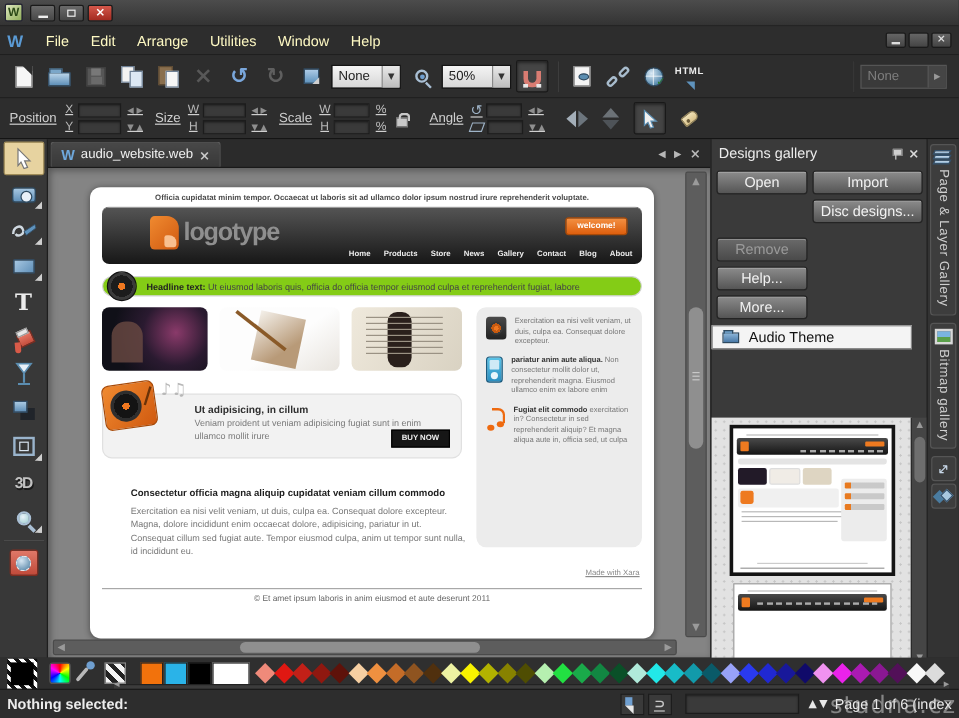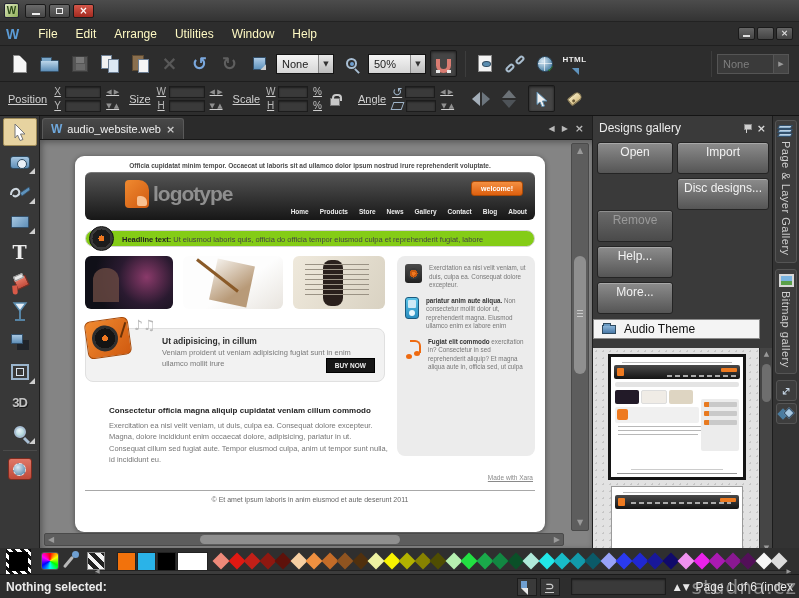--- a/index.html
+++ b/index.html
@@ -220,21 +220,21 @@
 
   
   .gallery { position:absolute; left:592px; top:116px; width:180px; height:442px; background:#3a3a3a; border-left:1px solid #1e1e1e; z-index:1; }
   .gal-header { height:24px; display:flex; align-items:center; padding:0 6px; gap:6px; }
   .gal-title { flex:1; font:12px "Liberation Sans",sans-serif; color:#ececec; }
   .ic-pin { width:8px; height:8px; position:relative; }
   .ic-pin:before { content:""; position:absolute; left:1px; top:0; width:6px; height:4px; background:#cfcfcf; border:1px solid #888; }
   .ic-pin:after { content:""; position:absolute; left:3px; top:4px; width:1px; height:5px; background:#cfcfcf; }
   .gal-x { color:#d8d8d8; font:bold 11px/11px "DejaVu Sans",sans-serif; }
   .gal-btns { display:grid; grid-template-columns:76px 92px; gap:4px; padding:2px 4px; }
-  .gbtn { height:32px; border:1px solid #242424; border-radius:3px; background:linear-gradient(#8c8c8c,#555);
+  .gbtn { height:20px; border:1px solid #242424; border-radius:3px; background:linear-gradient(#8c8c8c,#555);
     color:#f2f2f2; font:12px/18px "Liberation Sans",sans-serif; text-align:center; box-shadow:inset 0 1px 0 rgba(255,255,255,.25); }
   .gbtn.dis { background:linear-gradient(#6a6a6a,#4a4a4a); color:#9a9a9a;margin-top:32px; }
   .gal-folder { margin-top:3px; height:20px; background:#f4f4f4; border:1px solid #8a8a8a; display:flex; align-items:center; gap:8px; padding:0 8px; width:167px; }
   .ic-folder-sm { width:14px; height:9px; background:linear-gradient(#8ab4d8,#4a7aa8); border:1px solid #2e4a60; position:relative; }
   .ic-folder-sm:before { content:""; position:absolute; left:0; top:-3px; width:6px; height:2px; background:#6a9ac2; border:1px solid #2e4a60; border-bottom:none; }
   .gal-folder span { font:12px "Liberation Sans",sans-serif; color:#111; }
   .gal-content { position:absolute; left:0; top:232px; bottom:0; width:167px; background:#e2e2e2;
     background-image:radial-gradient(#c6c6c6 1px, transparent 1px); background-size:7px 7px; overflow:hidden; }
   .gal-scroll { position:absolute; right:0; top:232px; bottom:0; width:13px; background:#454545; border-left:1px solid #2a2a2a; }
   .gal-scroll .up,.gal-scroll .dn { position:absolute; left:0; width:13px; text-align:center; color:#9a9a9a; font:7px/12px "DejaVu Sans",sans-serif; }

